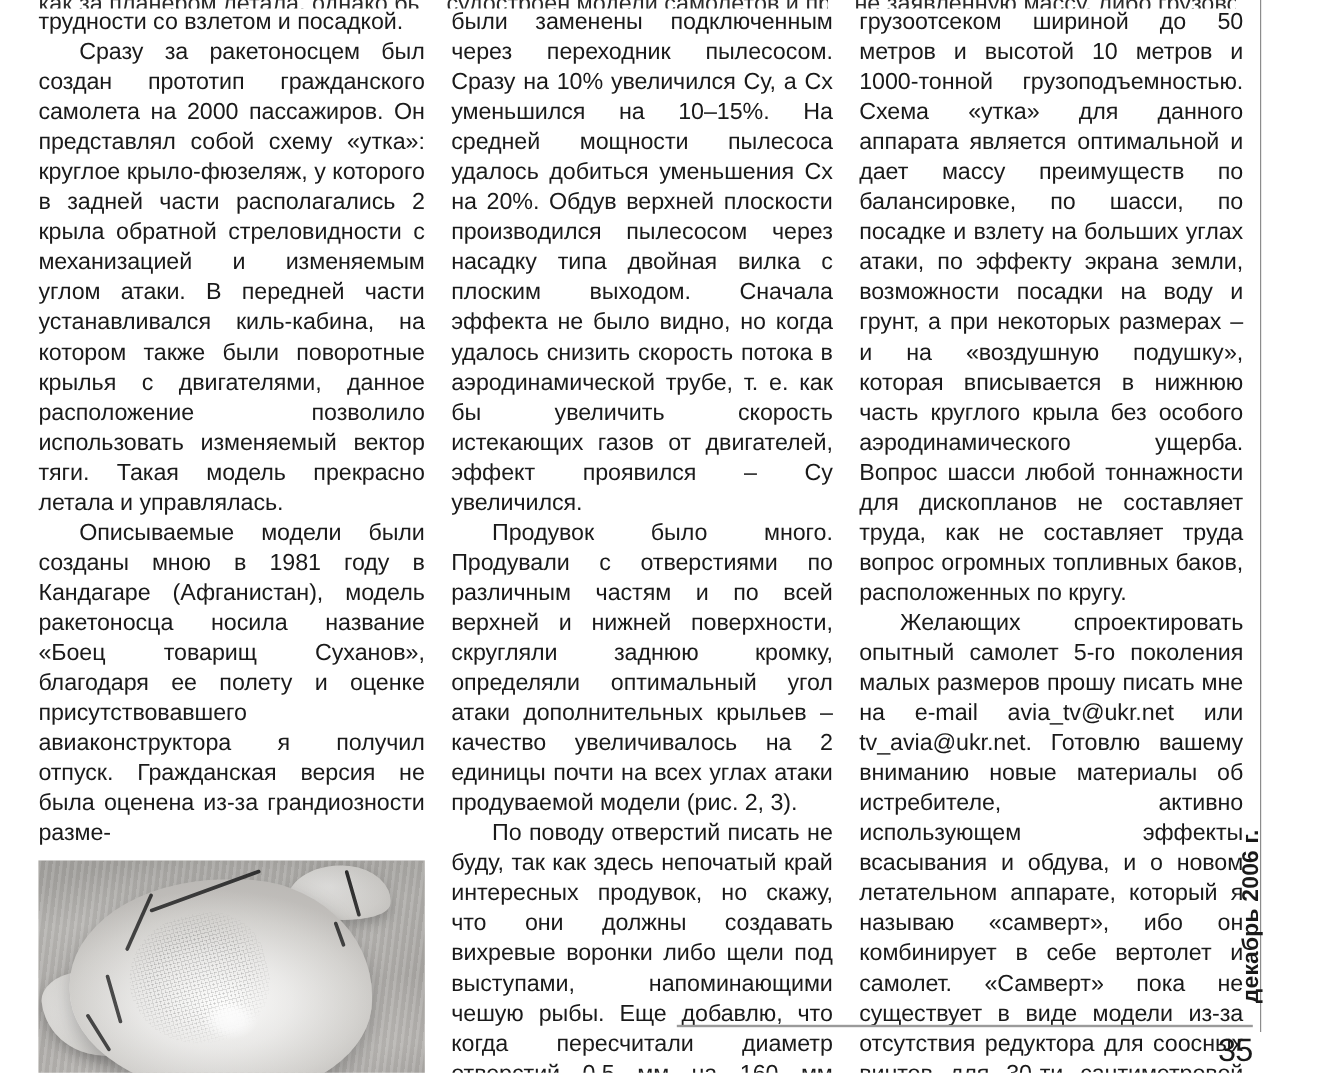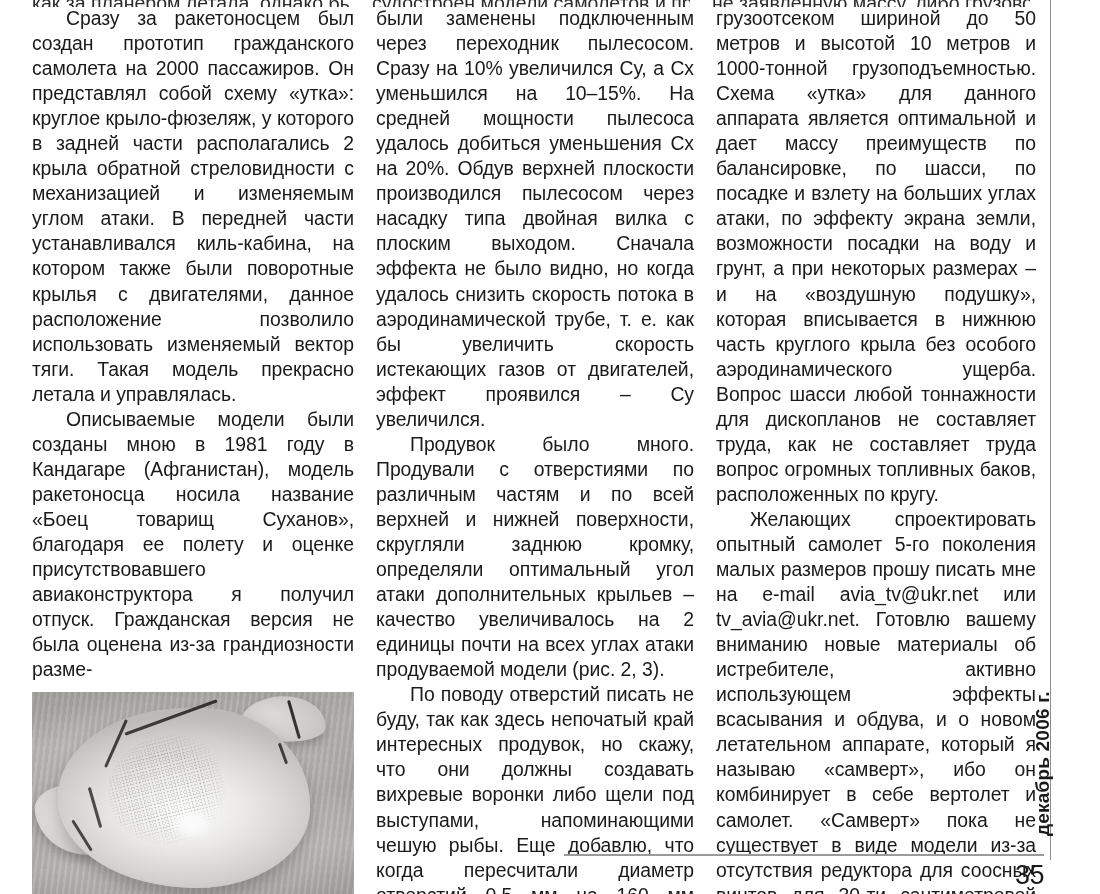--- a/index.html
+++ b/index.html
@@ -233,20 +233,21 @@
     <div class="cols">
       <div class="c">как за планером летала, однако были</div>
       <div class="c">судостроен модели самолетов и пропеллера</div>
       <div class="c">не заявленную массу, либо грузового, с</div>
     </div>
   </div>
 
   <div class="columns">
 
     <div class="col left">
+      <p class="body cont">трудности со взлетом и посадкой.</p>
       <p class="body">Сразу за ракетоносцем был создан прототип гражданского самолета на 2000 пассажиров. Он представлял собой схему «утка»: круглое крыло-фюзеляж, у которого в задней части располагались 2 крыла обратной стреловидности с механизацией и изменяемым углом атаки. В передней части устанавливался киль-кабина, на котором также были поворотные крылья с двигателями, данное расположение позволило использовать изменяемый вектор тяги. Такая модель прекрасно летала и управлялась.</p>
       <p class="body">Описываемые модели были созданы мною в 1981 году в Кандагаре (Афганистан), модель ракетоносца носила название «Боец товарищ Суханов», благодаря ее полету и оценке присутствовавшего авиаконструктора я получил отпуск. Гражданская версия не была оценена из-за грандиозности разме-</p>
 
       <div class="figure">
         <div class="photo">
           <div class="grain"></div>
           <div class="wing back"></div>
           <div class="wing front"></div>
           <div class="model">
             <div class="mesh"></div>

